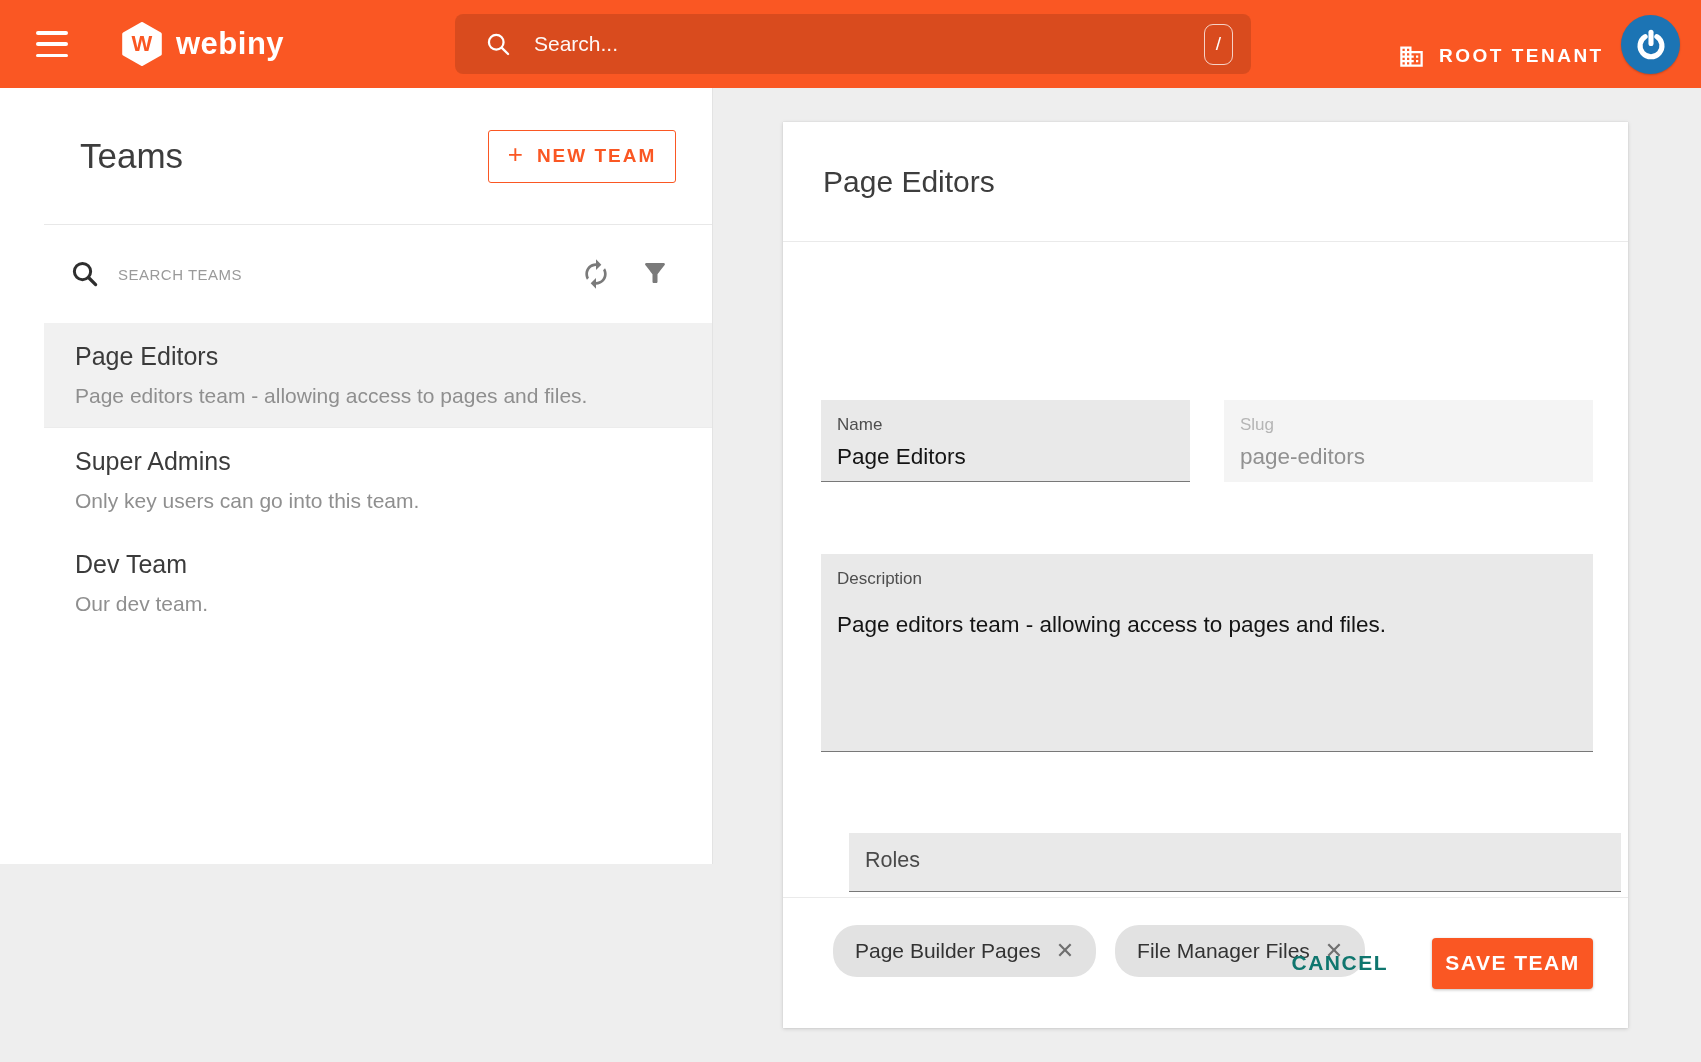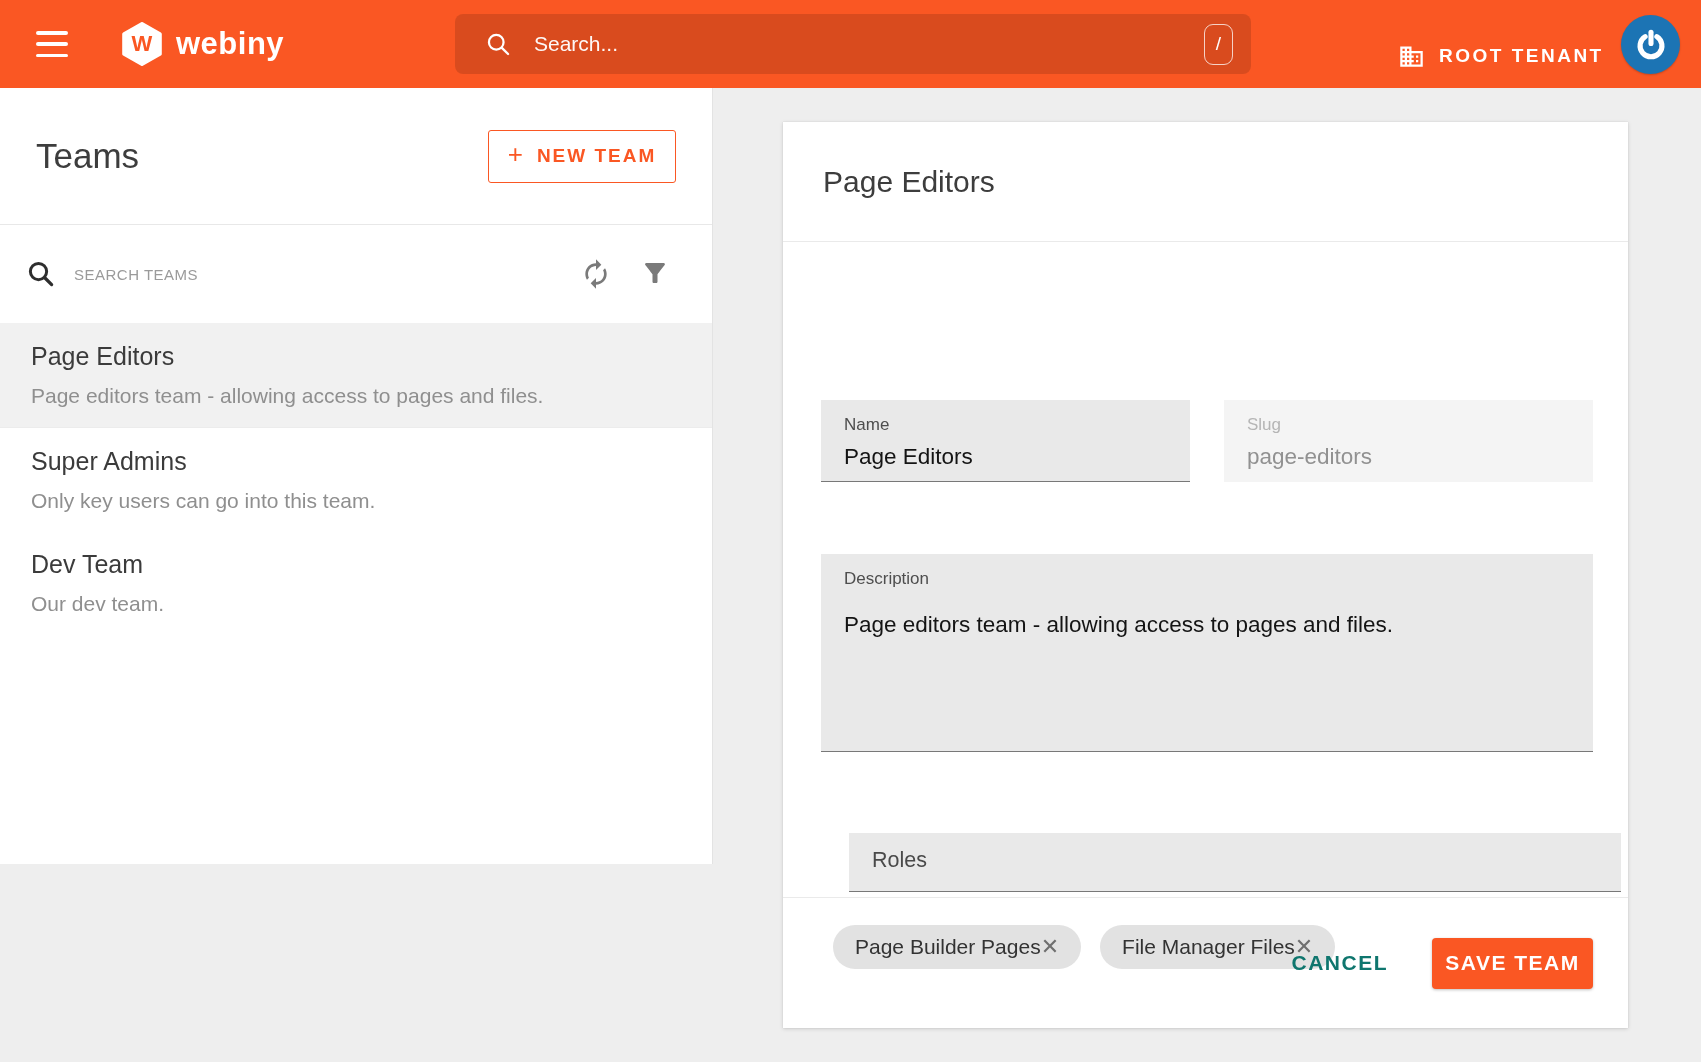--- a/index.html
+++ b/index.html
@@ -21,21 +21,21 @@
   .slash-badge { flex:0 0 auto; width:29px; height:41px; border:1.5px solid rgba(255,255,255,0.75); border-radius:9px; color:#fff; font-size:19px; display:flex; align-items:center; justify-content:center; }
 
   .tenant { position:absolute; left:1398px; top:0; height:112px; display:flex; align-items:center; gap:14px; cursor:pointer; }
   .tenant svg { width:27px; height:27px; }
   .tenant-label { color:#fff; font-size:19px; font-weight:600; letter-spacing:2.5px; }
 
   .avatar { position:absolute; left:1621px; top:15px; width:59px; height:59px; border-radius:50%; background:#1c74b4; display:flex; align-items:center; justify-content:center; cursor:pointer; box-shadow:0 1px 2px rgba(0,0,0,0.2); }
   .avatar svg { width:36px; height:36px; }
 
   
-  .sidebar { position:absolute; top:88px; left:0; width:713px; height:776px; background:#fff; border-right:1px solid #e3e3e3; }
+  .sidebar { position:absolute; top:88px; left:0; width:713px; height:776px; background:#fff; border-right:1px solid #e3e3e3;padding-left:44px; }
   .sb-head { height:137px; display:flex; align-items:center; justify-content:space-between; padding:0 36px; border-bottom:1px solid #e8e8e8; }
   .sb-title { font-size:35px; color:#3d3d3d; font-weight:400; }
   .new-team-btn { width:188px; height:53px; border:1px solid #fa5723; border-radius:3px; background:#fff; color:#fa5723; font-size:19px; letter-spacing:2px; font-weight:600; display:flex; align-items:center; justify-content:center; gap:12px; cursor:pointer; font-family:inherit; }
   .new-team-btn .plus { font-size:26px; font-weight:400; margin-top:-3px; }
 
   .sb-search { height:98px; display:flex; align-items:center; padding:0 26px; position:relative; }
   .sb-search .mag { width:30px; height:30px; color:#2e2e2e; flex:0 0 auto; }
   .sb-search input { flex:1; border:none; outline:none; background:transparent; font-size:15px; margin-left:18px; color:#444; letter-spacing:0.5px; font-family:inherit; }
   .sb-search input::placeholder { color:#9a9a9a; }
   .icon-btn { background:none; border:none; cursor:pointer; padding:0; }
@@ -49,35 +49,35 @@
   .team-name { font-size:25px; color:#3b3b3b; }
   .team-desc { font-size:21px; color:#8f8f8f; }
 
   
   .main { position:absolute; top:88px; left:714px; width:987px; height:974px; background:#eeeeee; }
   .card { position:absolute; left:69px; top:34px; width:845px; height:906px; background:#fff; box-shadow:0 1px 4px rgba(0,0,0,0.14), 0 0 1px rgba(0,0,0,0.12); }
   .card-header { height:120px; display:flex; align-items:center; padding:0 40px; border-bottom:1px solid #eaeaea; }
   .card-title { font-size:30px; color:#3d3d3d; font-weight:400; }
 
   .form-body { position:relative; width:100%; }
-  .tfield { position:absolute; background:#e9e9e9; border-bottom:1px solid #787878; padding:15px 23px 0 23px; }
+  .tfield { position:absolute; background:#e9e9e9; border-bottom:1px solid #787878; padding:15px 23px 0 16px; }
   .tfield .flabel { display:block; font-size:17px; color:#4e4e4e; }
   .tfield input, .tfield textarea { width:100%; border:none; outline:none; background:transparent; font-family:inherit; font-size:22.5px; color:#141414; padding:0; }
   .tfield input { margin-top:9px; }
   .f-name { left:38px; top:158px; width:369px; height:82px; }
   .f-slug { left:441px; top:158px; width:369px; height:82px; background:#f4f4f4; border-bottom:1px solid transparent; }
   .f-slug .flabel { color:#b5b5b5; }
   .f-slug input { color:#919191; }
   .f-desc { left:38px; top:312px; width:772px; height:198px; }
   .f-desc textarea { margin-top:21px; height:130px; resize:none; line-height:1.35; }
   .f-roles { left:38px; top:591px; width:772px; height:59px; display:flex; align-items:flex-start; cursor:pointer;margin-left:28px; }
   .f-roles .rlabel { font-size:21.5px; color:#4a4a4a; }
 
   .chips { position:absolute; left:50px; top:683px; display:flex; gap:19px; }
-  .chip { height:44px; background:#e2e2e2; border-radius:24px; display:flex; align-items:center; padding:0 22px; }
+  .chip { height:52px; background:#e2e2e2; border-radius:24px; display:flex; align-items:center; padding:0 22px; gap:15px; }
   .chip-label { font-size:21px; color:#333; }
   .chip-close { background:none; border:none; cursor:pointer; font-size:22px; color:#6f6f6f; line-height:1; padding:0; font-family:inherit; }
 
   .card-footer { position:absolute; left:0; top:775px; width:845px; height:131px; border-top:1px solid #eaeaea; display:flex; align-items:center; justify-content:flex-end; padding-right:35px; gap:30px; }
   .cancel-btn { background:none; border:none; color:#0f766e; font-size:21px; letter-spacing:1.5px; font-weight:600; cursor:pointer; padding:10px 14px; font-family:inherit; }
   .save-btn { width:161px; height:51px; background:#fa5723; border:none; border-radius:4px; color:#fff; font-size:21px; letter-spacing:1.5px; font-weight:600; cursor:pointer; box-shadow:0 1px 3px rgba(0,0,0,0.25); font-family:inherit; }
 </style>
 </head>
 <body>
 

